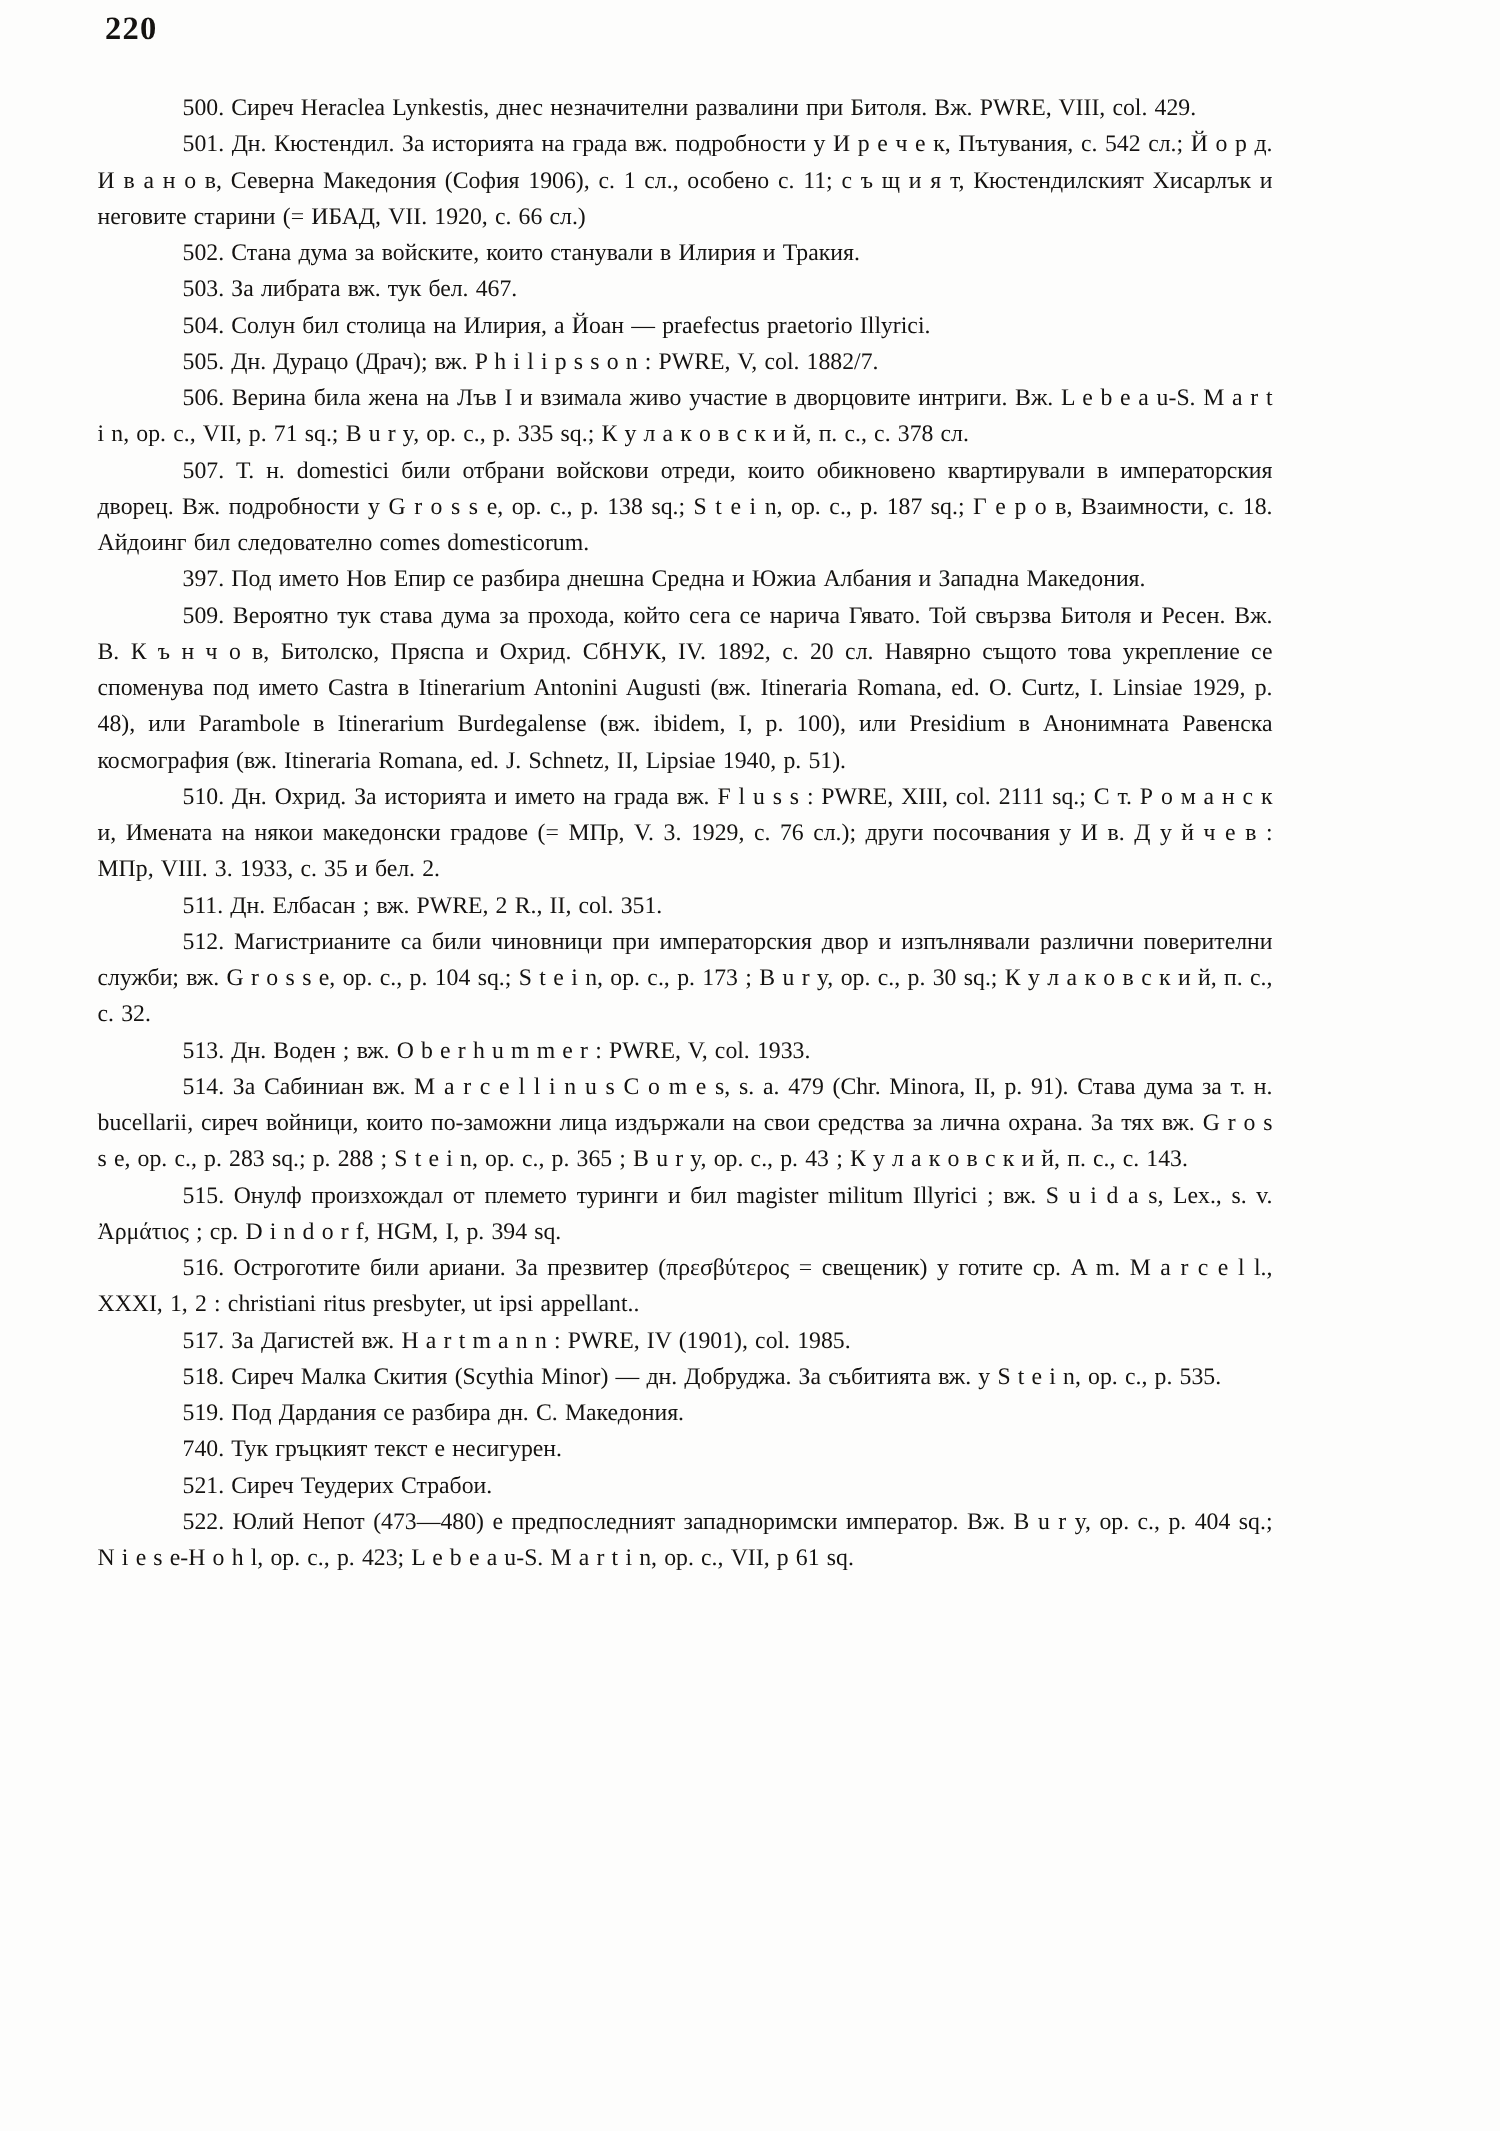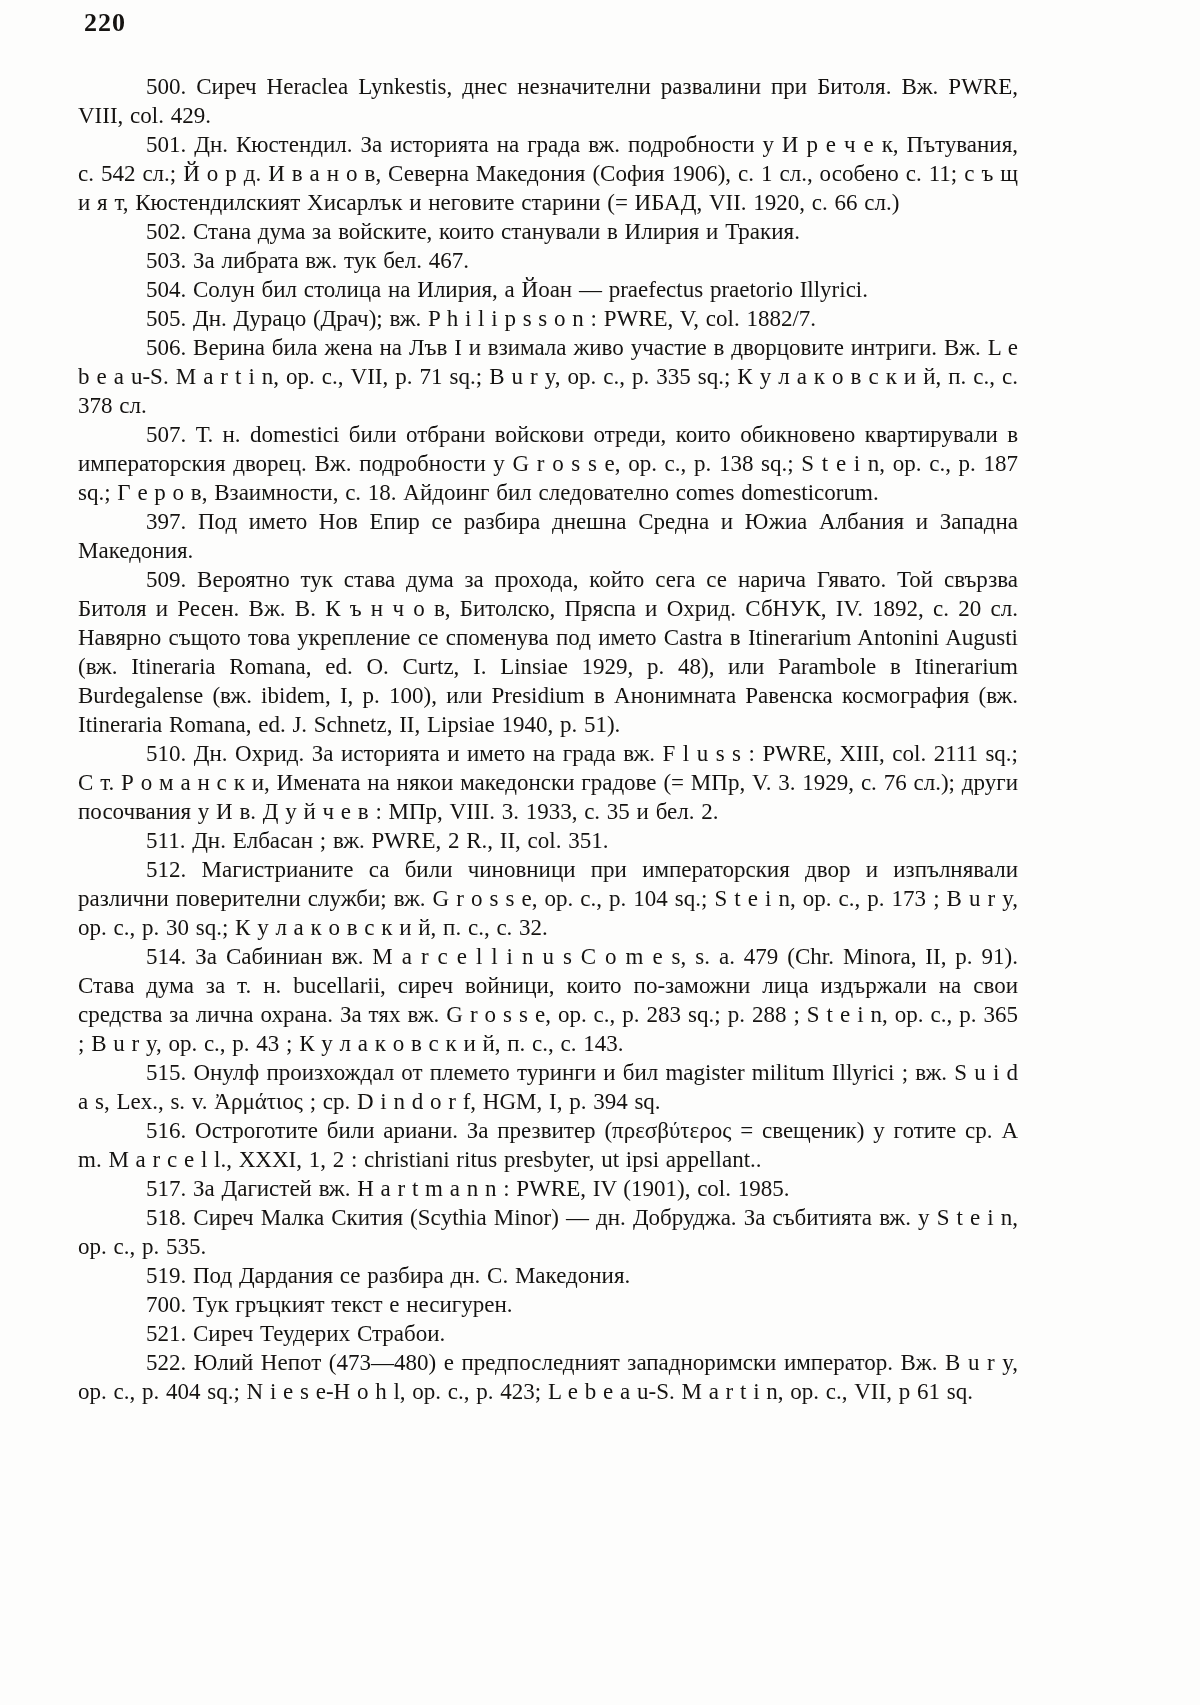--- a/index.html
+++ b/index.html
@@ -19,21 +19,21 @@
     overflow: hidden;
   }
   .page-number {
     font-size: 26px;
     font-weight: bold;
     letter-spacing: 1px;
     margin: 0 0 34px 6px;
   }
   .notes p.note {
     margin: 0;
-    font-size: 23px;
+    font-size: 19px;
     line-height: 29px;
     text-align: justify;
     text-indent: 68px;
     word-spacing: 1px;
   }
 </style>
 </head>
 <body>
 
 <div class="page">
@@ -45,23 +45,24 @@
       <p class="note">503. За либрата вж. тук бел. 467.</p>
       <p class="note">504. Солун бил столица на Илирия, а Йоан — praefectus praetorio Illyrici.</p>
       <p class="note">505. Дн. Дурацо (Драч); вж. P h i l i p s s o n :  PWRE, V, col. 1882/7.</p>
       <p class="note">506. Верина била жена на Лъв I и взимала живо участие в дворцовите интриги. Вж. L e b e a u-S.  M a r t i n,  op. с., VII, p. 71 sq.;  B u r y,  op. с., p. 335 sq.; К у л а к о в с к и й,  п. с., с. 378 сл.</p>
       <p class="note">507. Т. н. domestici били отбрани войскови отреди, които обикновено квартирували в императорския дворец. Вж. подробности у G r o s s e,  op. с., p. 138 sq.; S t e i n,  op. с., p. 187 sq.;  Г е р о в,  Взаимности, с. 18. Айдоинг бил следователно comes domesticorum.</p>
       <p class="note">397. Под името Нов Епир се разбира днешна Средна и Южиа Албания и Западна Македония.</p>
       <p class="note">509. Вероятно тук става дума за прохода, който сега се нарича Гявато. Той свързва Битоля и Ресен. Вж. В. К ъ н ч о в,  Битолско, Пряспа и Охрид. СбНУК, IV. 1892, с. 20 сл. Навярно същото това укрепление се споменува под името Castra в Itinerarium Antonini Augusti (вж. Itineraria Romana, ed. O. Curtz, I. Linsiae 1929, p. 48), или Parambole в Itinerarium Burdegalense (вж. ibidem, I, p. 100), или Presidium в Анонимната Равенска космография (вж. Itineraria Romana, ed. J. Schnetz, II, Lipsiae 1940, p. 51).</p>
       <p class="note">510. Дн. Охрид. За историята и името на града вж. F l u s s :  PWRE, XIII, col. 2111 sq.;  С т.  Р о м а н с к и,  Имената на някои македонски градове (= МПр, V. 3. 1929, с. 76 сл.); други посочвания у И в.  Д у й ч е в :  МПр, VIII. 3. 1933, с. 35 и бел. 2.</p>
       <p class="note">511. Дн. Елбасан ; вж. PWRE, 2 R., II, col. 351.</p>
       <p class="note">512. Магистрианите са били чиновници при императорския двор и изпълнявали различни поверителни служби; вж. G r o s s e,  op. с., p. 104 sq.;  S t e i n,  op. с., p. 173 ;  B u r y,  op. с., p. 30 sq.;  К у л а к о в с к и й,  п. с., с. 32.</p>
+      <p class="note">513. Дн. Воден ; вж. O b e r h u m m e r :  PWRE, V, col. 1933.</p>
       <p class="note">514. За Сабиниан вж. M a r c e l l i n u s   C o m e s,  s. a. 479  (Chr. Minora, II, p. 91). Става дума за т. н. bucellarii, сиреч войници, които по-заможни лица издържали на свои средства за лична охрана. За тях вж. G r o s s e,  op. с., p. 283 sq.; p. 288 ;  S t e i n,  op. с., p. 365 ;  B u r y,  op. с., p. 43 ;  К у л а к о в с к и й, п. с., с. 143.</p>
       <p class="note">515. Онулф произхождал от племето туринги и бил magister militum Illyrici ; вж. S u i d a s,  Lex., s. v. Ἀρμάτιος ; ср. D i n d o r f,  HGM, I, p. 394 sq.</p>
       <p class="note">516. Остроготите били ариани. За презвитер (πρεσβύτερος = свещеник) у готите ср. A m.  M a r c e l l.,  XXXI, 1, 2 : christiani ritus presbyter, ut ipsi appellant..</p>
       <p class="note">517. За Дагистей вж. H a r t m a n n :  PWRE, IV (1901), col. 1985.</p>
       <p class="note">518. Сиреч Малка Скития (Scythia Minor) — дн. Добруджа. За събитията вж. у S t e i n, op. с., p. 535.</p>
       <p class="note">519. Под Дардания се разбира дн. С. Македония.</p>
-      <p class="note">700. Тук гръцкият текст е несигурен.</p>
+      <p class="note">740. Тук гръцкият текст е несигурен.</p>
       <p class="note">521. Сиреч Теудерих Страбои.</p>
       <p class="note">522. Юлий Непот (473—480) е предпоследният западноримски император. Вж. B u r y,  op. с., p. 404 sq.; N i e s e-H o h l,  op. с., p. 423; L e b e a u-S.  M a r t i n,  op. с., VII, p 61 sq.</p>
     </div>
 </div>
 
 </body></html>

